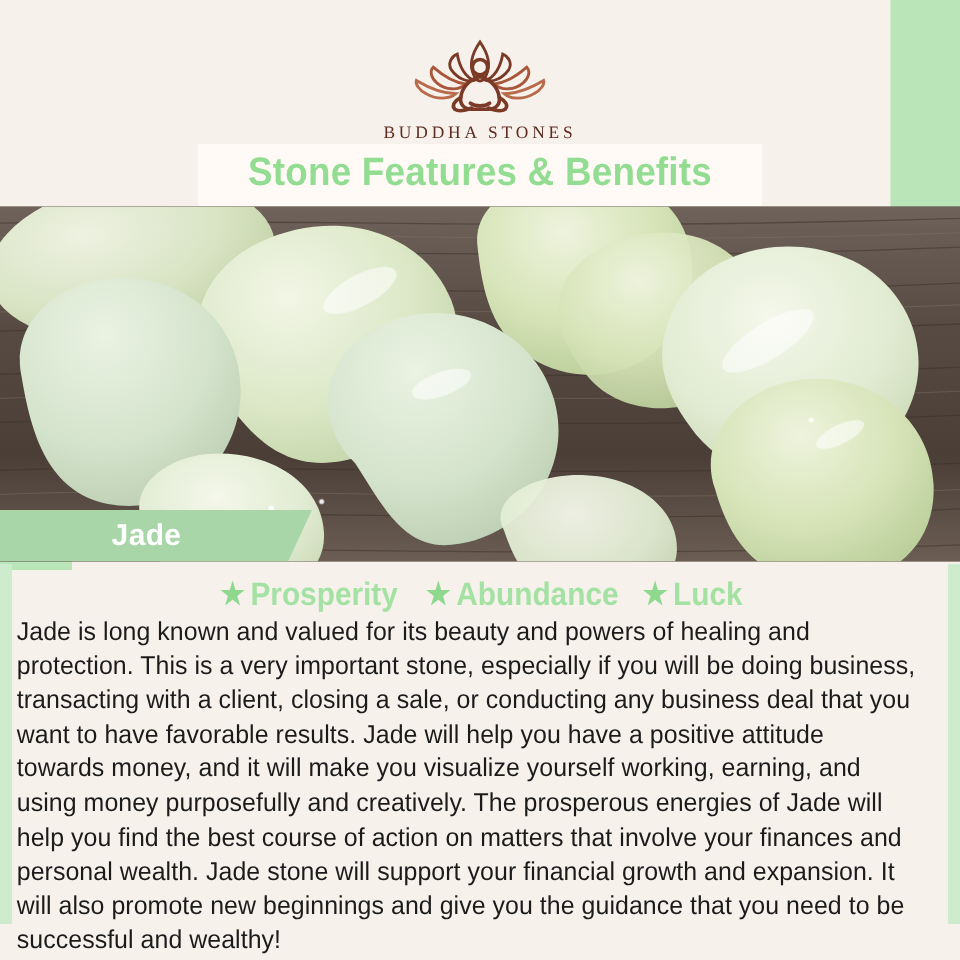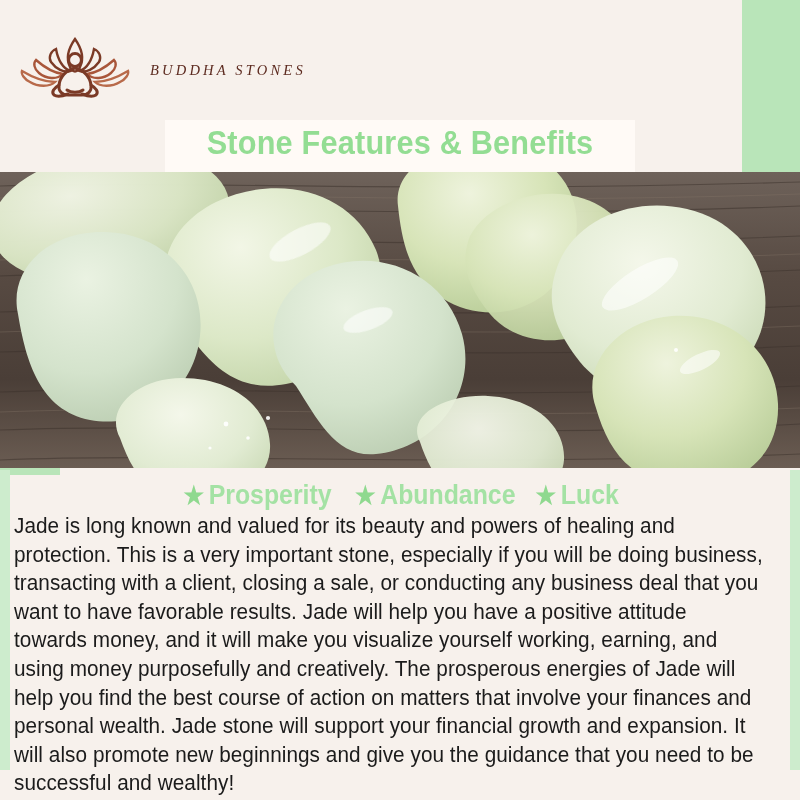--- a/index.html
+++ b/index.html
@@ -29,21 +29,21 @@
   .accent-right-mid{
     right:0;top:470px;width:10px;height:300px;background:#cdeccd;
   }
   .accent-left-mid{
     left:0;top:470px;width:10px;height:300px;background:#cdeccd;
   }
 
   
   .logo-wrap{
     position:absolute;left:0;right:0;top:16px;height:104px;
-    display:flex;flex-direction:row;align-items:center;justify-content:flex-start;font-style:italic;
+    display:flex;flex-direction:column;align-items:center;justify-content:flex-end;
   }
   .logo-mark{width:150px;height:70px;display:block;}
   .logo-text{
     margin-top:4px;
     font-family:"Liberation Serif", serif;
     font-size:14.5px;letter-spacing:3.2px;color:#5d2b20;font-weight:400;
   }
 
   
   .title-band{
@@ -209,20 +209,23 @@
       <g fill="#ffffff" opacity="0.9">
         <circle cx="226" cy="252" r="2.4"></circle>
         <circle cx="248" cy="266" r="1.8"></circle>
         <circle cx="268" cy="246" r="2.1"></circle>
         <circle cx="210" cy="276" r="1.6"></circle>
         <circle cx="676" cy="178" r="2"></circle>
       </g>
     </svg>
   </div>
 
+  <div class="jade-band">
+    <span class="jade-label">Jade</span>
+  </div>
 
   <div class="benefits">
     <span class="benefit">
       <span class="star">★</span>
       <span>Prosperity</span>
     </span>
     <span class="benefit">
       <span class="star">★</span>
       <span>Abundance</span>
     </span>

